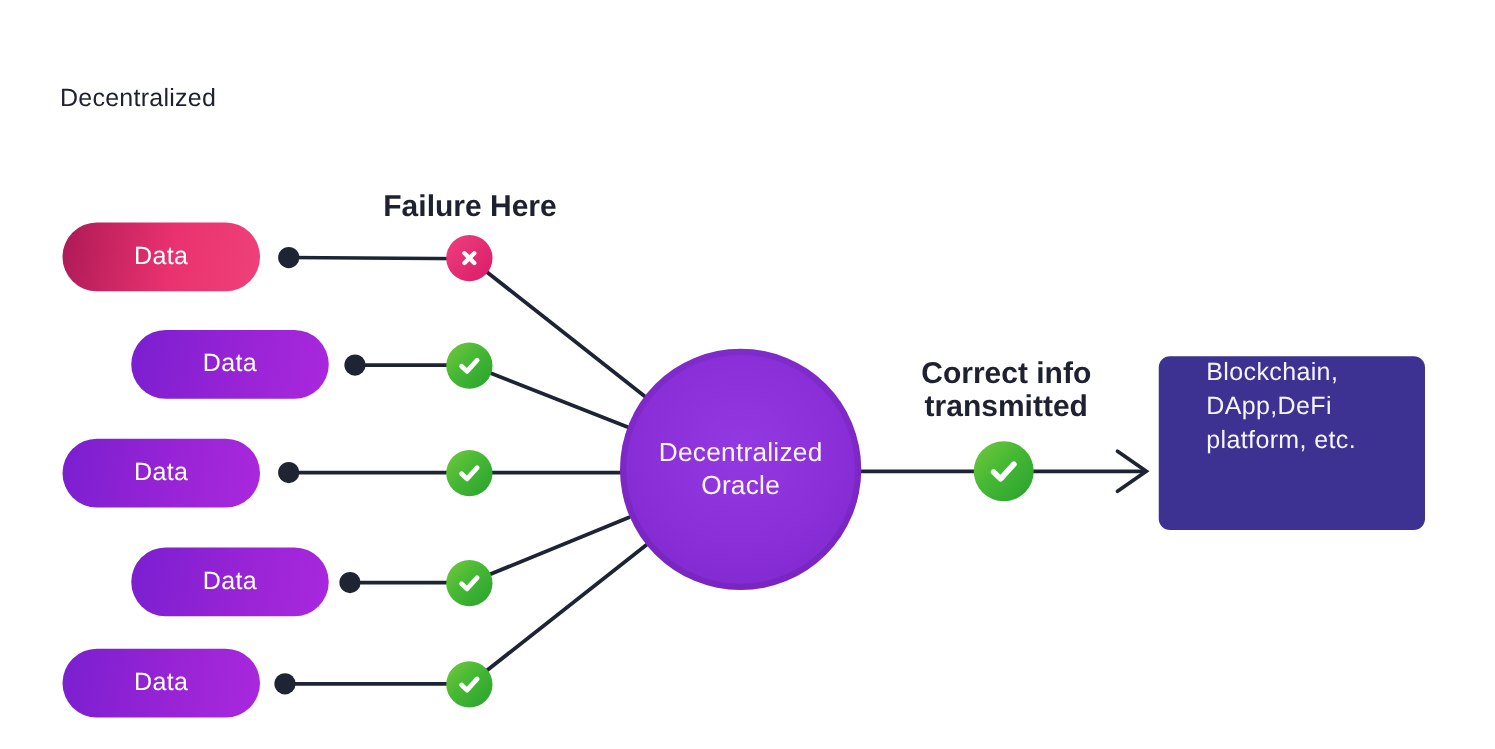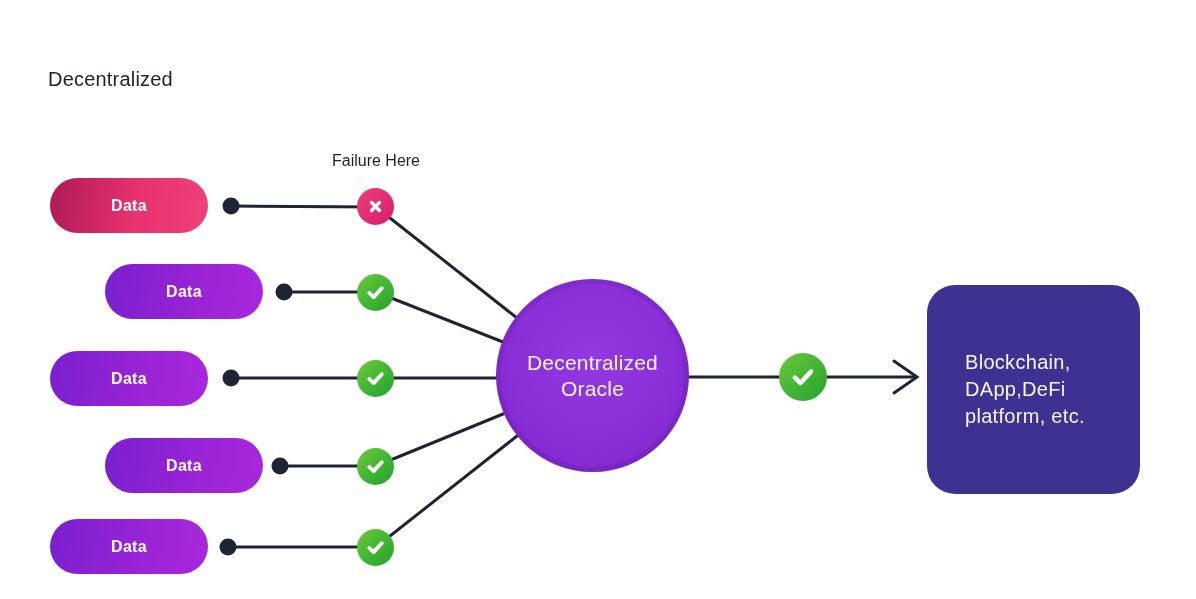--- a/index.html
+++ b/index.html
@@ -27,40 +27,40 @@
     left: 48px; top: 33px;
     font-size: 20px;
     font-weight: 500;
     color: #1d2130;
     z-index: 2;
     letter-spacing: 0.2px;
   }
 
   .annotation {
     position: absolute;
-    font-size: 16px;
-    font-weight: 400;
+    font-size: 24px;
+    font-weight: 700;
     color: #1d2130;
     z-index: 2;
     white-space: pre-line;
     text-align: center;
   }
   .failure-label { left: 296px; top: 117px; width: 160px; }
   .correct-label { left: 715px; top: 250px; width: 180px; line-height: 27px; }
 
   .pill {
     position: absolute;
     width: 158px; height: 55px;
     border-radius: 28px;
     display: flex;
     align-items: center;
     justify-content: center;
     color: #ffffff;
-    font-size: 16px;
-    font-weight: 700;
+    font-size: 20px;
+    font-weight: 400;
     z-index: 2;
     letter-spacing: 0.3px;
   }
   .pill.pink   { background: linear-gradient(100deg, #ad1a56 0%, #e9326f 55%, #ef4179 100%); }
   .pill.purple { background: linear-gradient(100deg, #7a1fd0 0%, #9a24d6 60%, #a928dd 100%); }
 
   .pill-1 { left: 50px;  top: 143px; }
   .pill-2 { left: 105px; top: 229px; }
   .pill-3 { left: 50px;  top: 316px; }
   .pill-4 { left: 105px; top: 403px; }
@@ -106,25 +106,24 @@
     font-weight: 500;
     line-height: 26px;
     white-space: pre-line;
     z-index: 2;
     letter-spacing: 0.2px;
   }
 
   .target-box {
     position: absolute;
     left: 927px; top: 250px;
-    width: 213px; height: 209px;
-    border-radius: 28px;
+    width: 213px; height: 139px;
+    border-radius: 9px;
     background: #3d3192;
     display: flex;
-    align-items: center;
     color: #f7f5fc;
     font-size: 20px;
     font-weight: 500;
     line-height: 27px;
     padding-left: 38px;
     white-space: pre-line;
     z-index: 2;
     letter-spacing: 0.3px;
   }
 </style>
@@ -158,20 +157,22 @@
       <circle cx="284" cy="257" r="8.5"></circle>
       <circle cx="231" cy="343" r="8.5"></circle>
       <circle cx="280" cy="431" r="8.5"></circle>
       <circle cx="228" cy="512" r="8.5"></circle>
     </g>
   </svg>
 
   <div class="diagram-title">Decentralized</div>
 
   <div class="annotation failure-label">Failure Here</div>
+  <div class="annotation correct-label">Correct info
+transmitted</div>
 
   <div class="pill pink pill-1">
     <span>Data</span>
   </div>
   <div class="pill purple pill-2">
     <span>Data</span>
   </div>
   <div class="pill purple pill-3">
     <span>Data</span>
   </div>

